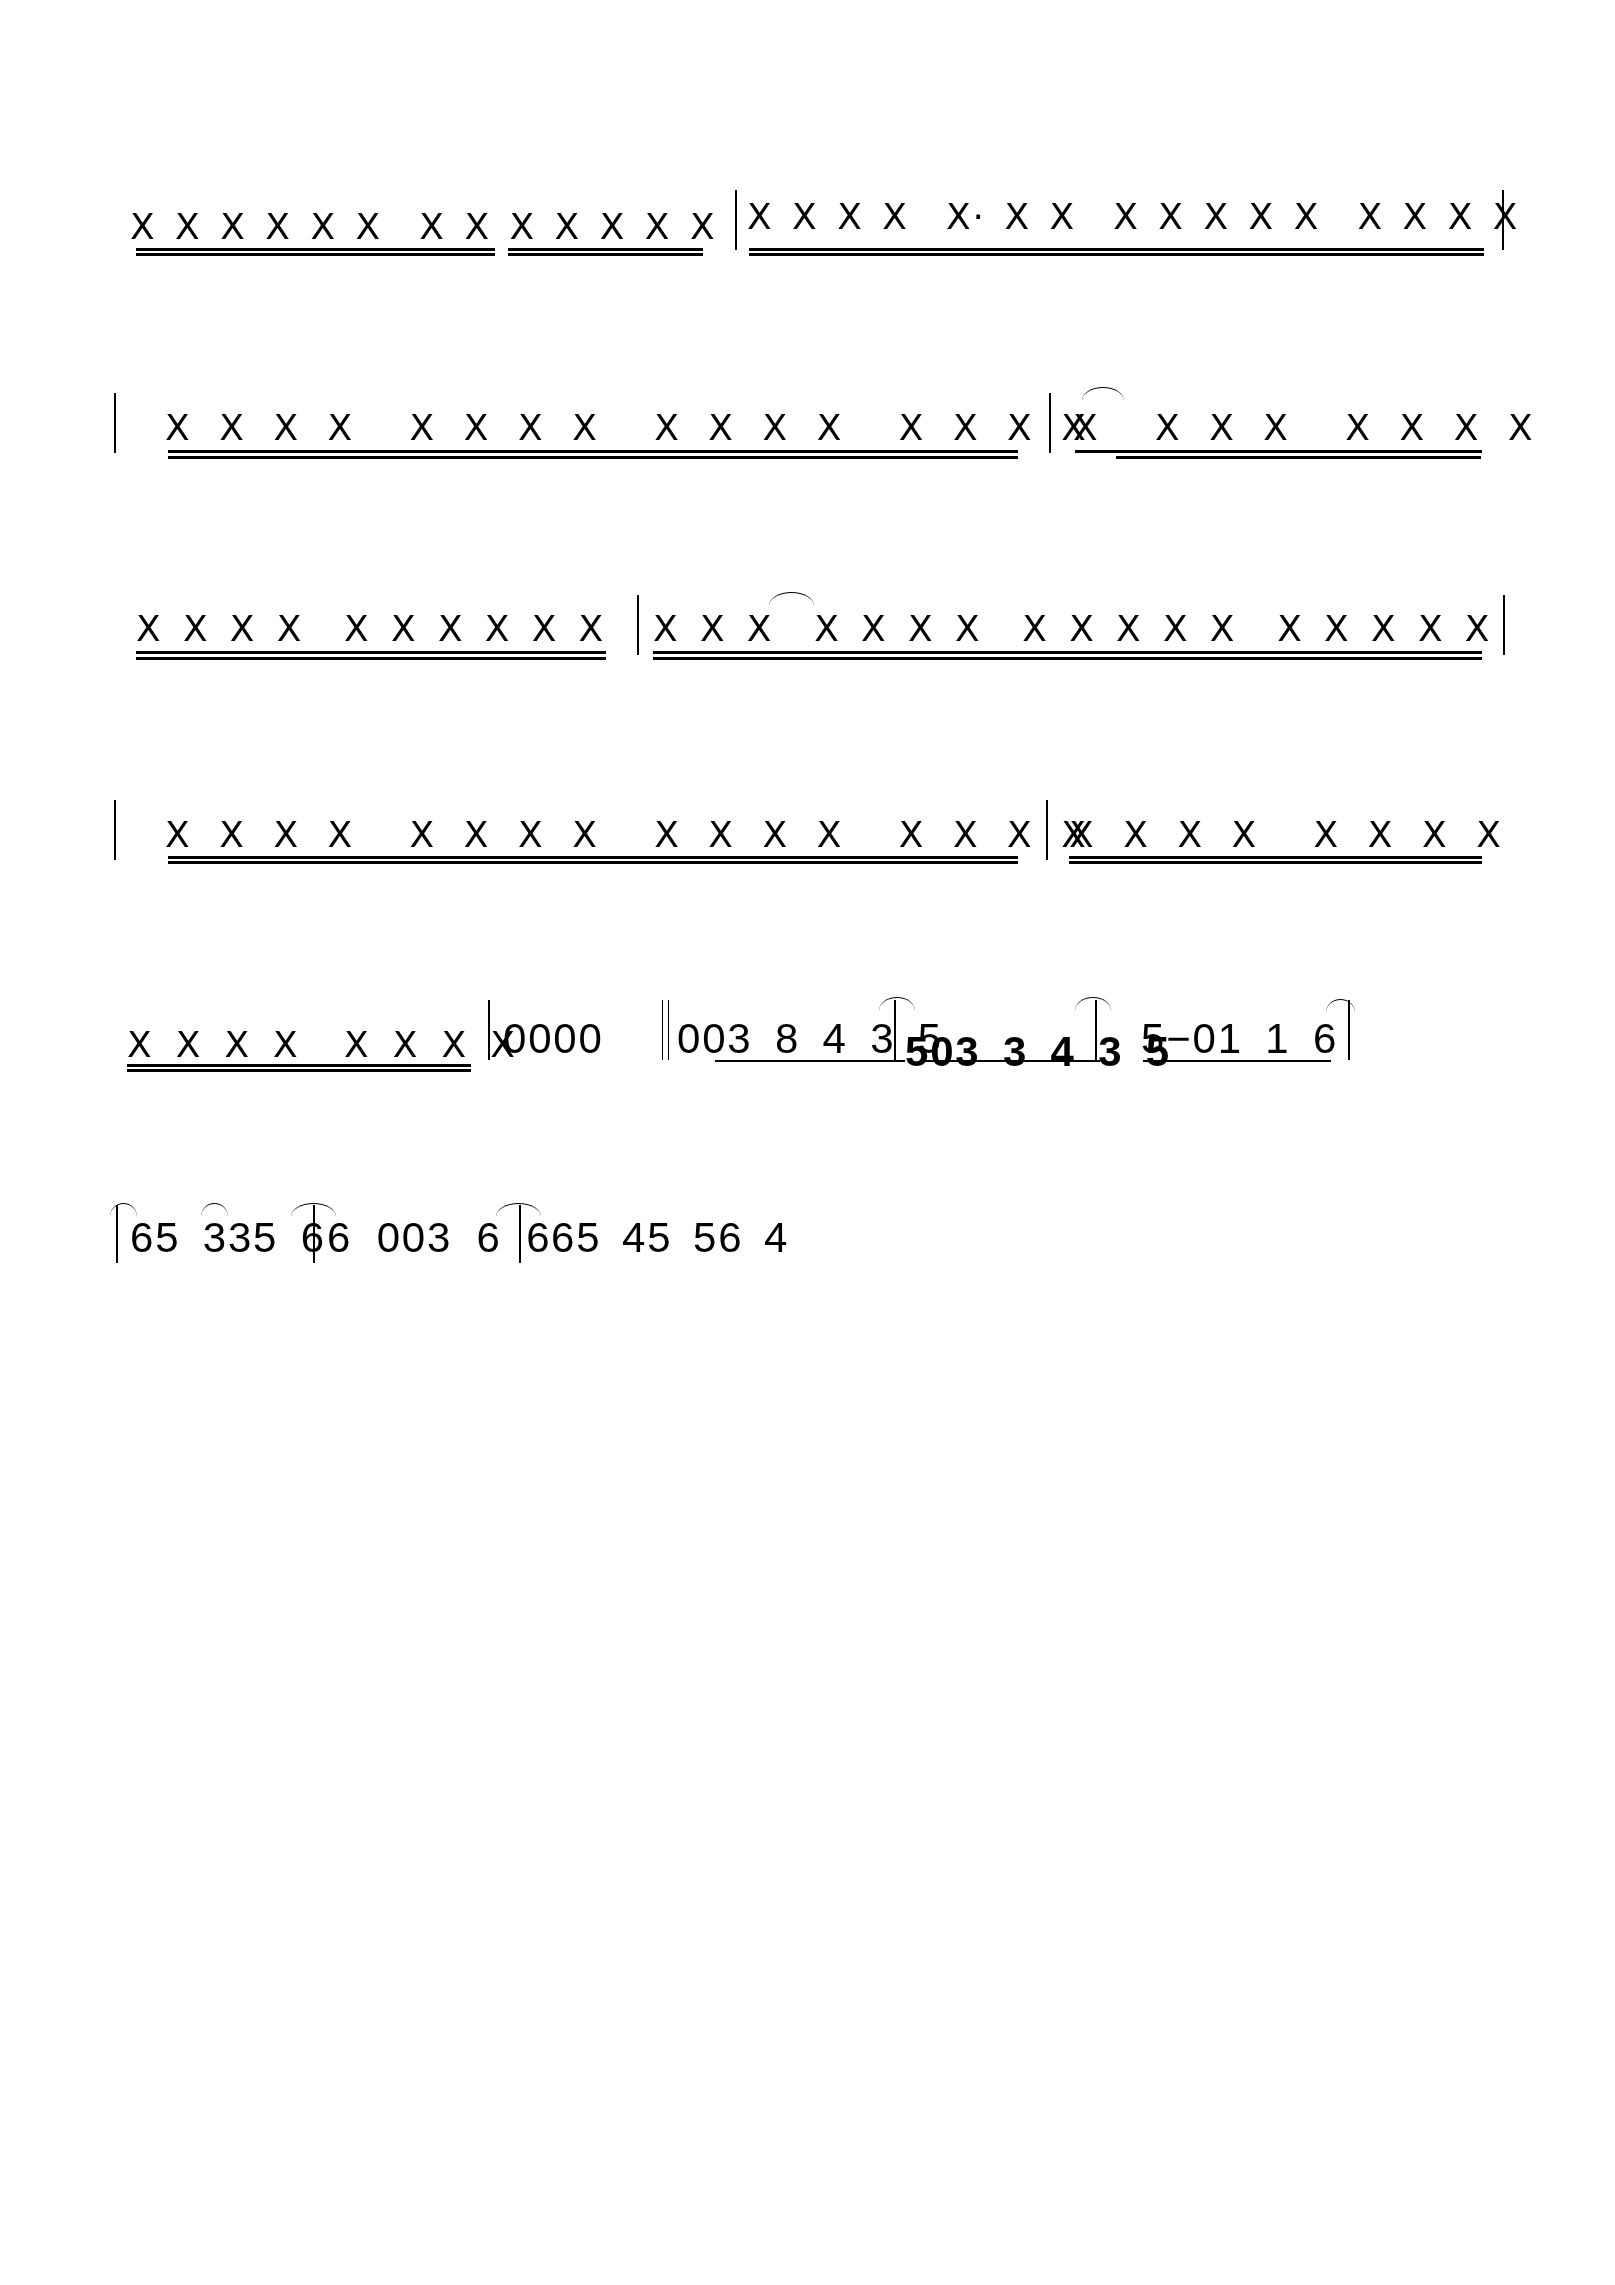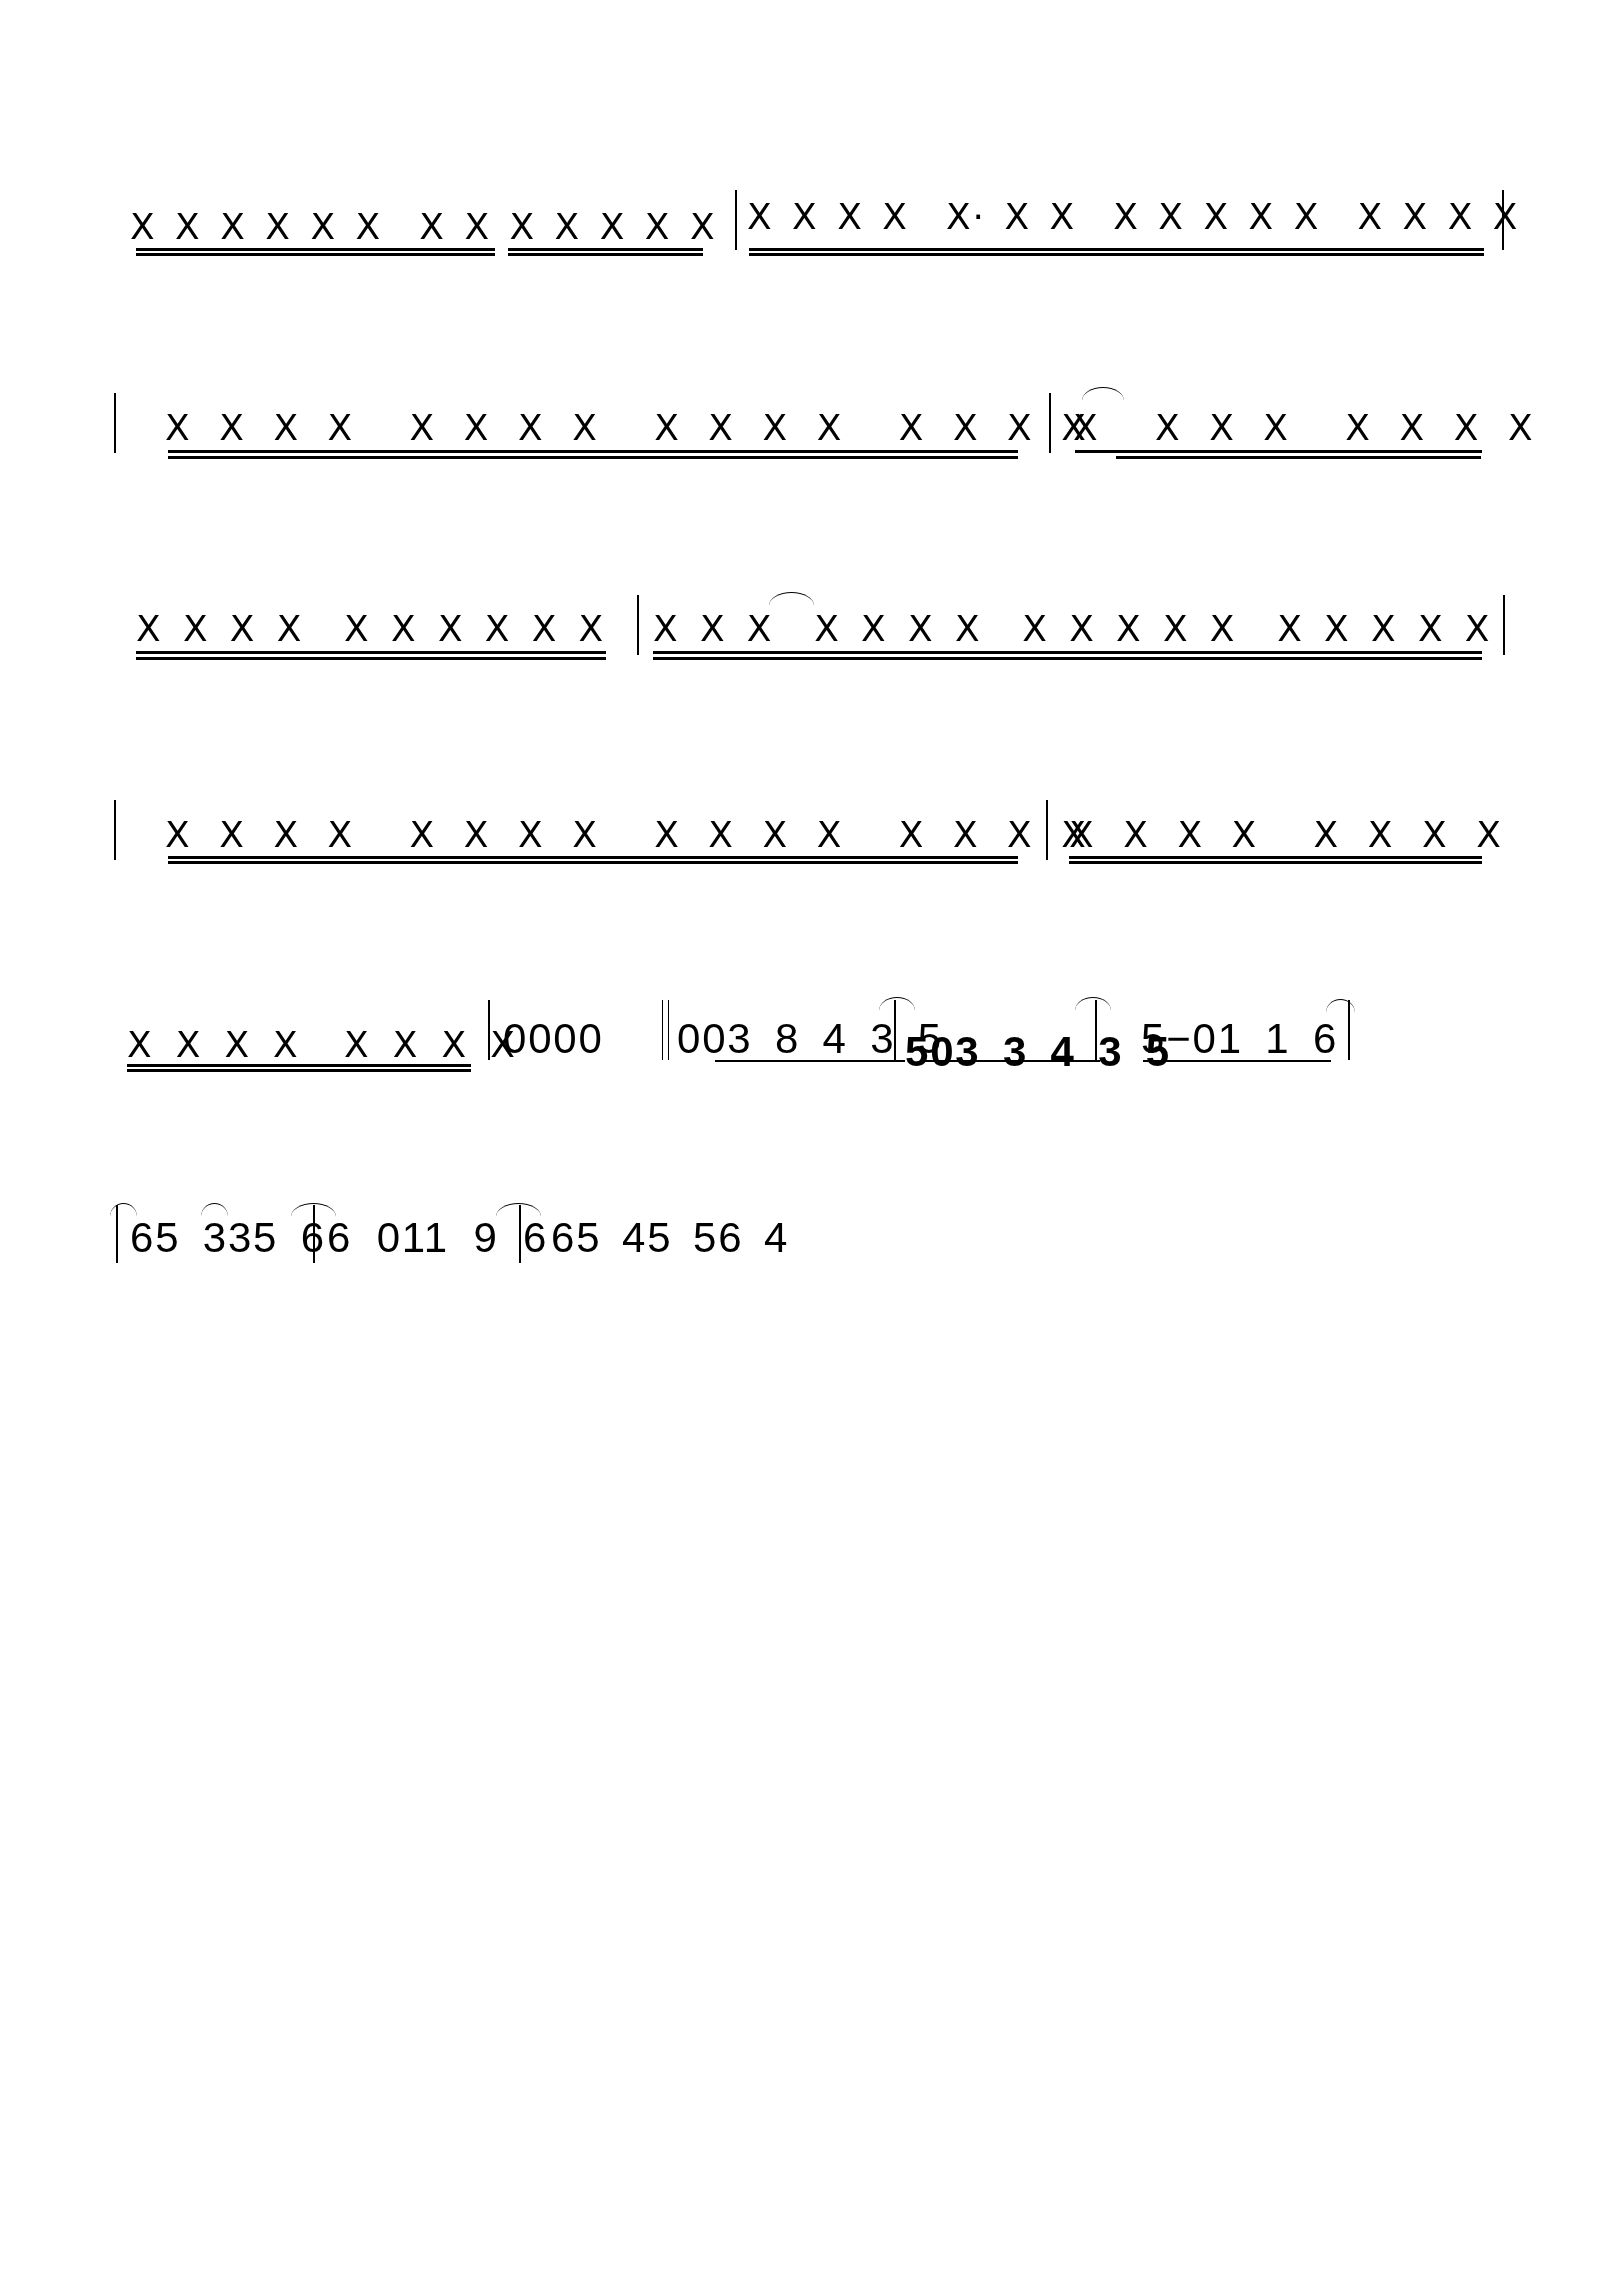--- a/index.html
+++ b/index.html
@@ -123,19 +123,19 @@
   <span class="chord" style="left:532px; top:1169px;"></span>
   <span class="chord" style="left:653px; top:1169px;"></span>
   <span class="chord" style="left:771px; top:1169px;"></span>
   <span class="chord" style="left:859px; top:1169px;"></span>
   <div class="bar" style="left:116px; top:1205px; height:58px;"></div>
   <div class="tie" style="left:110px; top:1203px; width:27px;"></div>
   <span class="notes" style="left:130px; top:1214px; word-spacing:9px;">65 335 6</span>
   <div class="tie" style="left:201px; top:1203px; width:27px;"></div>
   <div class="tie" style="left:291px; top:1203px; width:45px;"></div>
   <div class="bar" style="left:313px; top:1205px; height:58px;"></div>
-  <span class="notes" style="left:327px; top:1214px; word-spacing:11px;">6 011 9 6</span>
+  <span class="notes" style="left:327px; top:1214px; word-spacing:11px;">6 003 6 6</span>
   <div class="tie" style="left:496px; top:1203px; width:45px;"></div>
   <div class="bar" style="left:519px; top:1205px; height:58px;"></div>
   <span class="notes" style="left:530px; top:1214px; word-spacing:7.2px;padding-left:21px;">65 45 56 4</span>
 
 </div>
 
 
 </body></html>

